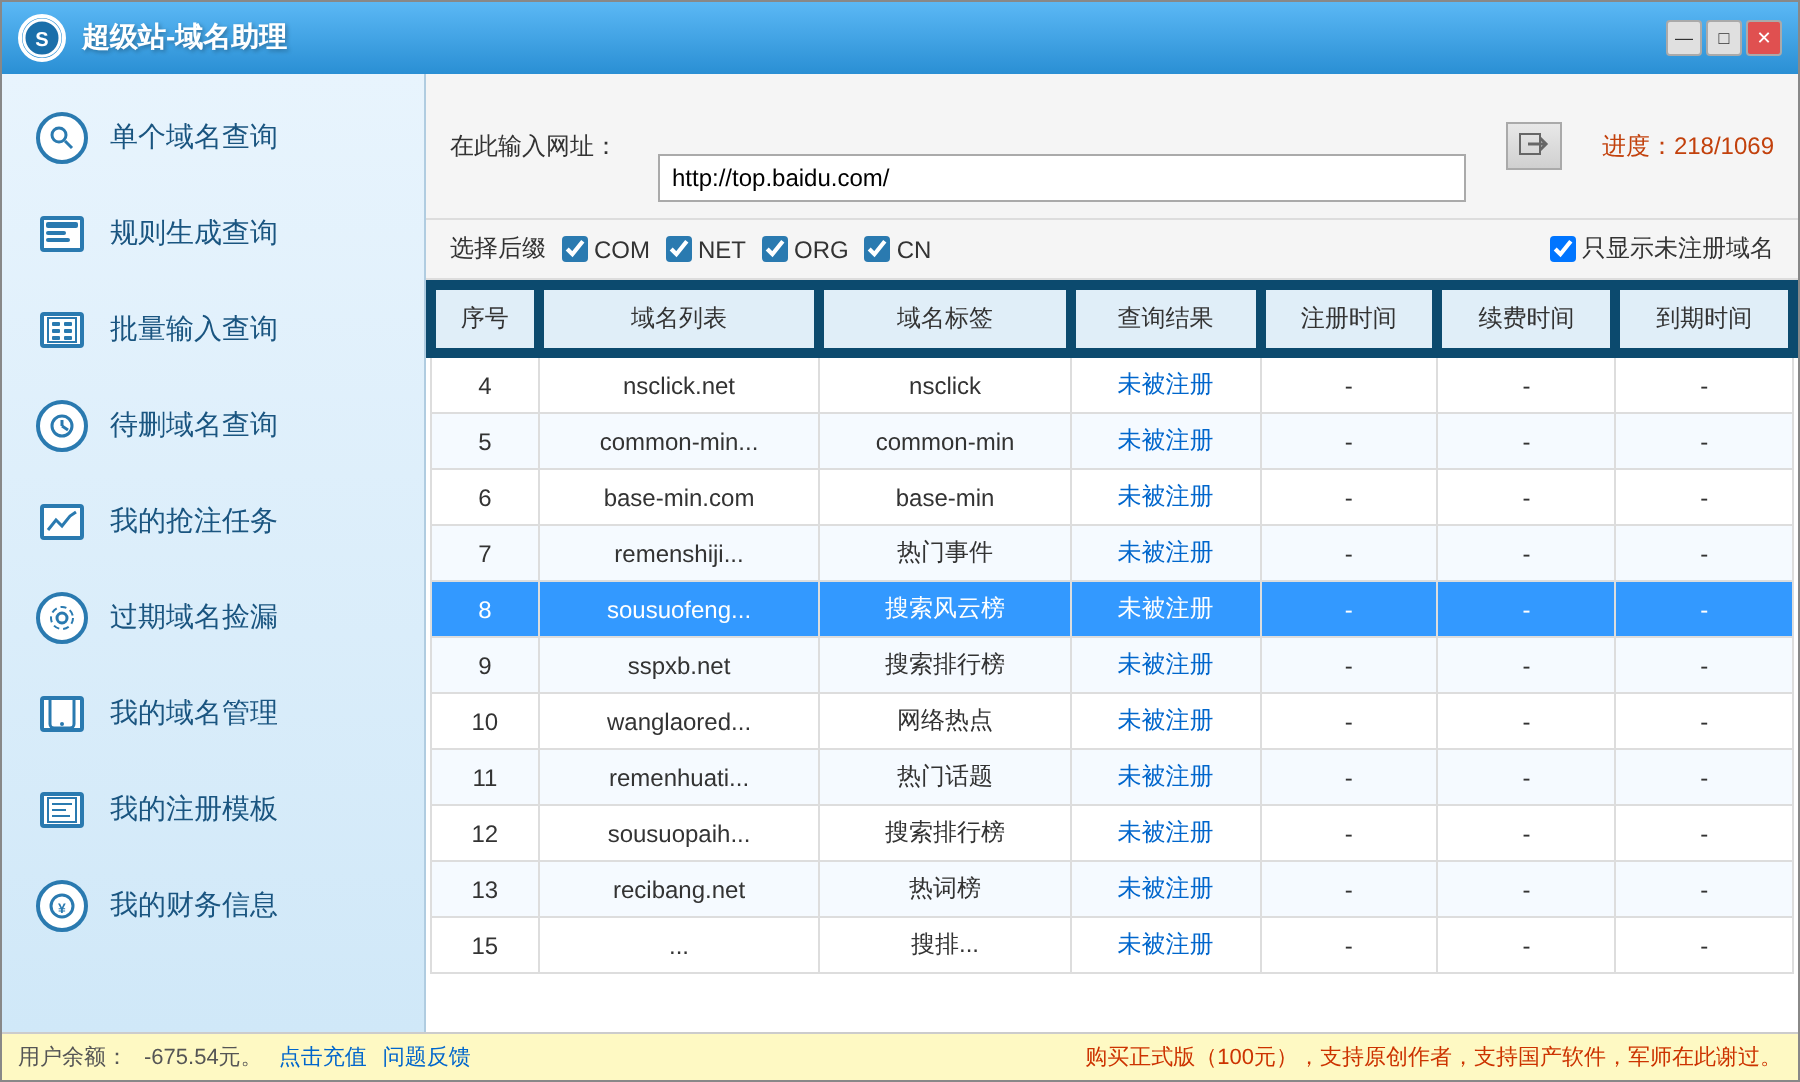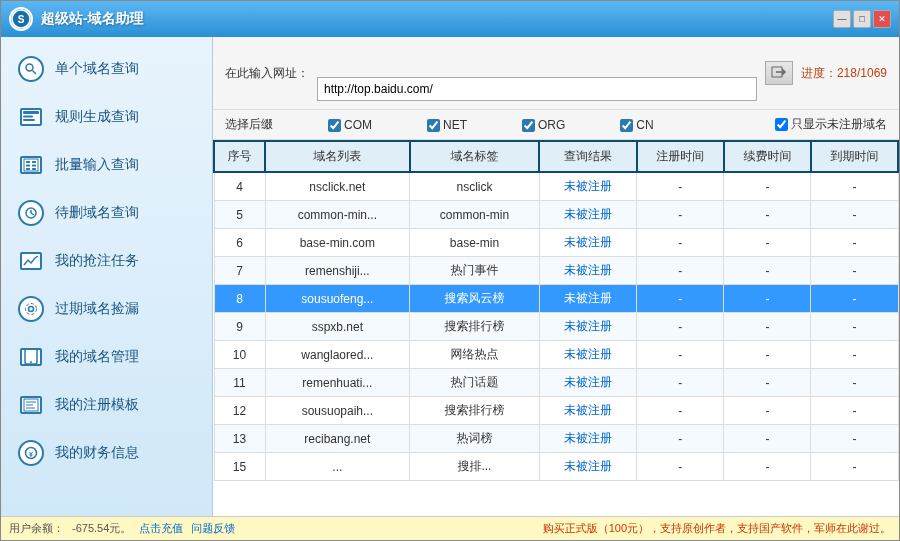--- a/index.html
+++ b/index.html
@@ -25,39 +25,39 @@
     .sidebar-label { font-size: 14px; }
     
     
     .icon-circle { width: 26px; height: 26px; border: 2px solid #2a7ab0; border-radius: 50%; display: flex; align-items: center; justify-content: center; background: white; }
     .icon-rect { width: 22px; height: 18px; border: 2px solid #2a7ab0; border-radius: 2px; display: flex; align-items: center; justify-content: center; background: white; }
     
     
     .content { flex: 1; display: flex; flex-direction: column; background: white; overflow: hidden; }
     
     
-    .toolbar { padding: 8px 12px; background: #f5f5f5; border-bottom: 1px solid #ddd; display: flex; align-items: center; gap: 8px; flex-shrink: 0; }
+    .toolbar { padding: 8px 12px; background: #f5f5f5; border-bottom: 1px solid #ddd; display: flex; align-items: center; gap: 20px; flex-shrink: 0; }
     .toolbar-label { color: #333; white-space: nowrap; }
     .url-input { flex: 1; height: 24px; border: 1px solid #aaa; padding: 0 6px; font-size: 12px; margin-top: 32px; }
     .go-btn { width: 28px; height: 24px; background: linear-gradient(to bottom, #e8e8e8, #d0d0d0); border: 1px solid #aaa; cursor: pointer; display: flex; align-items: center; justify-content: center; font-size: 10px; }
     .progress-label { white-space: nowrap; color: #c2410c; font-size: 12px; }
     
     
     .filter-row { padding: 6px 12px; background: #f5f5f5; border-bottom: 1px solid #ddd; display: flex; align-items: center; gap: 8px; flex-shrink: 0; }
     .filter-label { color: #333; }
-    .checkbox-item { display: flex; align-items: flex-end; gap: 3px; color: #333; margin-left: 47px; }
+    .checkbox-item { display: flex; align-items: center; gap: 3px; color: #333; }
     .checkbox-item input { width: 13px; height: 13px; accent-color: #2a7ab0; }
     .filter-spacer { flex: 1; }
     .show-unregistered { display: flex; align-items: center; gap: 3px; color: #333; }
     
     
     .table-container { flex: 1; overflow: auto; }
     table { width: 100%; border-collapse: collapse; font-size: 12px; }
     thead tr { background: #e0eef8; }
-    th { padding: 6px 4px; text-align: center; border: 2px solid #0c4a6e; color: #333; font-weight: normal; white-space: nowrap; }
+    th { padding: 6px 4px; text-align: center; border: 5px solid #0c4a6e; color: #333; font-weight: normal; white-space: nowrap; }
     td { padding: 5px 8px; text-align: center; border: 1px solid #ddd; color: #333; }
     tr:nth-child(even) { background: #f5faff; }
     tr.selected-row { background: #3399ff; color: white; }
     tr.selected-row td { color: white; }
     .unregistered { color: #0066cc; cursor: pointer; }
     .unregistered-white { color: white; }
     
     
     .status-bar { height: 24px; background: #fef9c3; border-top: 1px solid #ccc; display: flex; align-items: center; padding: 0 8px; gap: 8px; font-size: 11px; color: #555; flex-shrink: 0; }
     .status-link { color: #0066cc; cursor: pointer; }

